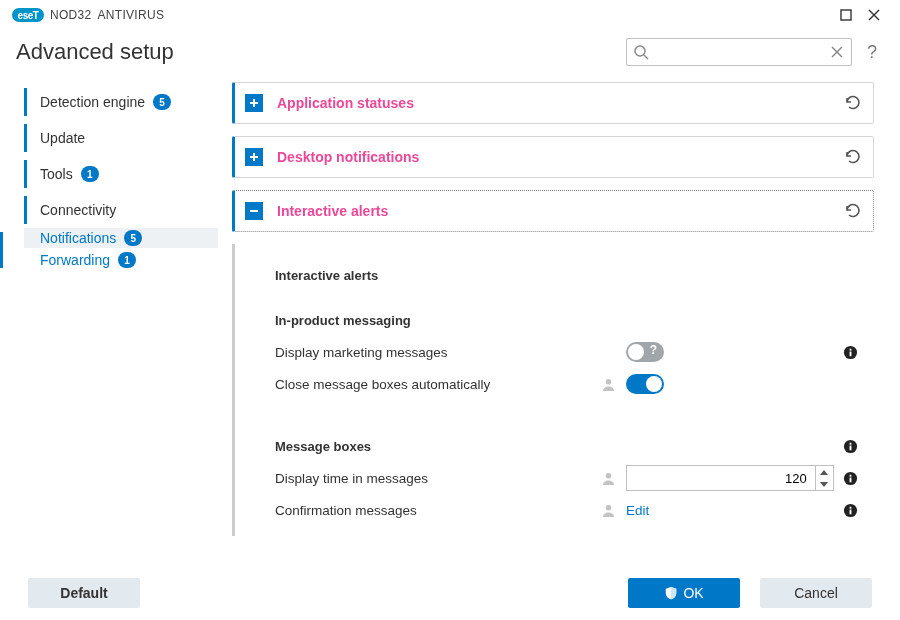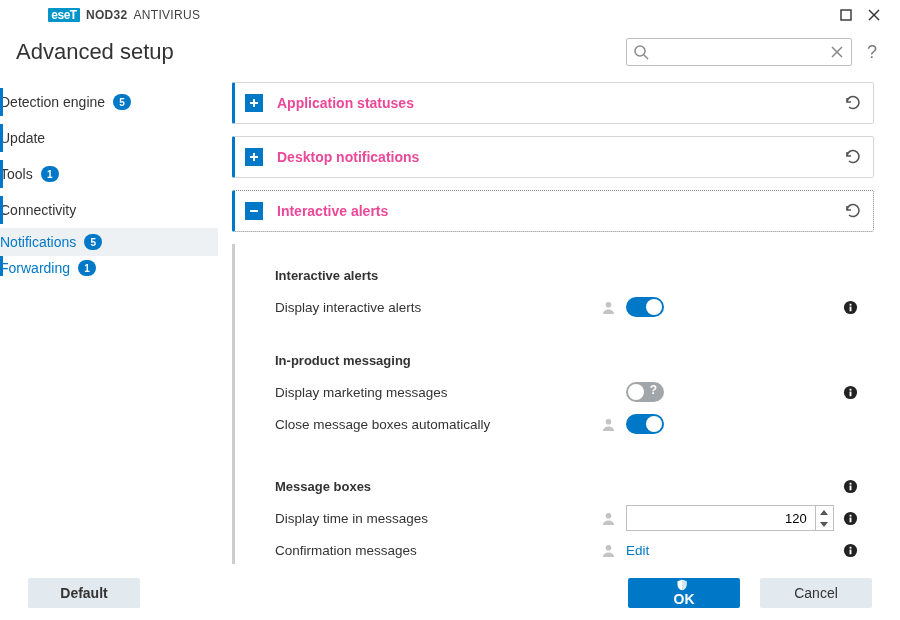--- a/index.html
+++ b/index.html
@@ -1,41 +1,41 @@
 <!DOCTYPE html>
 <html><head>
 <meta charset="utf-8">
 <style>
   * { box-sizing: border-box; margin: 0; padding: 0; font-family: "Segoe UI", Arial, sans-serif; }
   body { width: 900px; height: 620px; background: #fff; overflow: hidden; position: relative; }
 
   
   .titlebar { height: 30px; display: flex; align-items: center; padding: 0 12px; }
   .brand { display: flex; align-items: center; gap: 6px; font-size: 12px; color: #424242; letter-spacing: 0.3px; }
-  .brand-logo { width: 32px; height: 14px; background: #0094c9; border-radius: 1px; display: flex; align-items: center; justify-content: center; color: #fff; font-size: 12px; font-weight: bold; letter-spacing: -0.5px; margin-left: 36px; }
-  .brand-name1 { font-weight: 700; }
+  .brand-logo { width: 32px; height: 14px; background: #0094c9; border-radius: 7px; display: flex; align-items: center; justify-content: center; color: #fff; font-size: 10px; font-weight: bold; letter-spacing: -0.5px; }
+  .brand-name1 { font-weight: 400; }
   .brand-name2 { font-weight: 400; }
   .titlebar-spacer { flex: 1; }
   .winbtn { width: 28px; height: 28px; display: flex; align-items: center; justify-content: center; cursor: pointer; }
   .winbtn svg { width: 12px; height: 12px; stroke: #333; stroke-width: 1.4; fill: none; }
 
   
   .header-row { display: flex; align-items: center; padding: 8px 16px 12px 16px; }
   .page-title { font-size: 22px; font-weight: 400; color: #333; }
   .header-spacer { flex: 1; }
   .searchwrap { position: relative; width: 226px; height: 28px; border: 1px solid #bfbfbf; border-radius: 2px; background: #fff; display: flex; align-items: center; }
   .searchwrap .sicon { position: absolute; left: 6px; top: 5px; }
   .searchwrap input { border: none; outline: none; width: 100%; height: 100%; padding: 0 26px 0 26px; font-size: 13px; background: transparent; }
   .searchwrap .clear { position: absolute; right: 6px; top: 5px; cursor: pointer; }
   .help { width: 24px; text-align: center; font-size: 18px; color: #7a7a7a; margin-left: 8px; cursor: pointer; }
 
   
   .main { display: flex; height: 486px; }
   .sidebar { width: 218px; padding-top: 6px; }
-  .sideitem { position: relative; display: flex; align-items: center; height: 36px; font-size: 14px; color: #333; cursor: pointer; }
+  .sideitem { position: relative; display: flex; align-items: center; height: 36px; padding-left: 16px; font-size: 14px; color: #333; cursor: pointer; margin-left: 24px; }
   .sideitem.sub { height: 24px; font-size: 14px; }
   .sideitem.active { color: #0078c8; font-weight: 500; }
   .sideitem.activebg { background: #eef1f4; }
   .sidebar-marker { position: absolute; left: 0; top: 4px; bottom: 4px; width: 3px; background: #0078c8; }
   .sidebar-group .sidebar-marker { top: 4px; bottom: auto; height: calc(100% - 8px); }
   .badge { display: inline-flex; min-width: 18px; height: 16px; border-radius: 8px; background: #0078c8; color: #fff; font-size: 10px; font-weight: bold; align-items: center; justify-content: center; margin-left: 8px; padding: 0 5px; }
 
   .content { flex: 1; padding: 4px 26px 0 14px; overflow-y: auto; }
 
   .panel { border: 1px solid #d6d6d6; border-left: 3px solid #0078c8; border-radius: 2px; margin-bottom: 12px; background: #fff; }
@@ -73,21 +73,21 @@
   .numsteps { width:20px; border-left:1px solid #bfbfbf; display:flex; flex-direction:column; }
   .numsteps div { flex:1; display:flex; align-items:center; justify-content:center; cursor:pointer; }
   .numsteps svg { width:8px; height:5px; fill:#555; }
 
   .editlink { color:#0078c8; cursor:pointer; font-size:13.5px; }
 
   
   .footer { position: absolute; left:0; right:0; bottom:0; height: 54px; display:flex; align-items:center; padding: 0 28px; }
   .btn { height: 30px; min-width: 112px; border-radius: 2px; font-size: 14px; display:flex; align-items:center; justify-content:center; cursor:pointer; border:1px solid transparent; }
   .btn.default { background:#e2e9ef; color:#333; font-weight:600; }
-  .btn.ok { background:#0078c8; color:#fff; font-weight:700;flex-direction:column; }
+  .btn.ok { background:#0078c8; color:#fff; font-weight:400; }
   .btn.ok svg { margin-right:5px; }
   .btn.cancel { background:#e2e9ef; color:#333; margin-left:20px; }
   .footer-spacer { flex:1; }
 </style>
 </head>
 <body>
 
 <div class="titlebar">
   <div class="brand">
     <span class="brand-logo">eseT</span>
@@ -145,21 +145,21 @@
       <span class="sidebar-marker"></span>
       <span>Tools</span>
       <span class="badge">1</span>
     </div>
     <div class="sideitem">
       <span class="sidebar-marker"></span>
       <span>Connectivity</span>
     </div>
     <div class="sidebar-group" style="position:relative;">
       <span class="sidebar-marker" style="top:4px;bottom:4px;height:auto;"></span>
-      <div class="sideitem sub active activebg" style="height:28px;">
+      <div class="sideitem sub active activebg" style="height:20px;">
         <span>Notifications</span>
         <span class="badge">5</span>
       </div>
       <div class="sideitem sub active" style="height:24px;text-align:right;">
         <span>Forwarding</span>
         <span class="badge">1</span>
       </div>
     </div>
   </div>
 
@@ -214,41 +214,20 @@
               <path d="M4 9 A6 6 0 1 1 6 14"></path>
               <polyline points="4,5 4,9 8,9"></polyline>
             </svg>
         </span>
       </div>
     </div>
 
     <div class="panel-body">
       <div class="group">
         <div class="group-title">Interactive alerts</div>
-        <div class="row">
-          <span class="label">Display interactive alerts</span>
-          <span class="usericon">
-              <svg viewBox="0 0 16 16">
-                <circle cx="8" cy="5" r="3"></circle>
-                <path d="M2 15c0-3 3-5 6-5s6 2 6 5z"></path>
-              </svg>
-            </span>
-          <span class="control">
-            <span class="toggle on">
-                <span class="knob"></span>
-              </span>
-          </span>
-          <span class="info">
-              <svg viewBox="0 0 16 16">
-                <circle cx="8" cy="8" r="7" fill="#222"></circle>
-                <rect x="7" y="7" width="2" height="5" fill="#fff"></rect>
-                <rect x="7" y="4" width="2" height="2" fill="#fff"></rect>
-              </svg>
-            </span>
-        </div>
 
         <div class="group-title" style="margin-top:30px;">In-product messaging</div>
         <div class="row">
           <span class="label">Display marketing messages</span>
           <span class="control">
             <span class="toggle offq">
                 <span class="knob"></span>
                 <span class="q">?</span>
               </span>
           </span>

